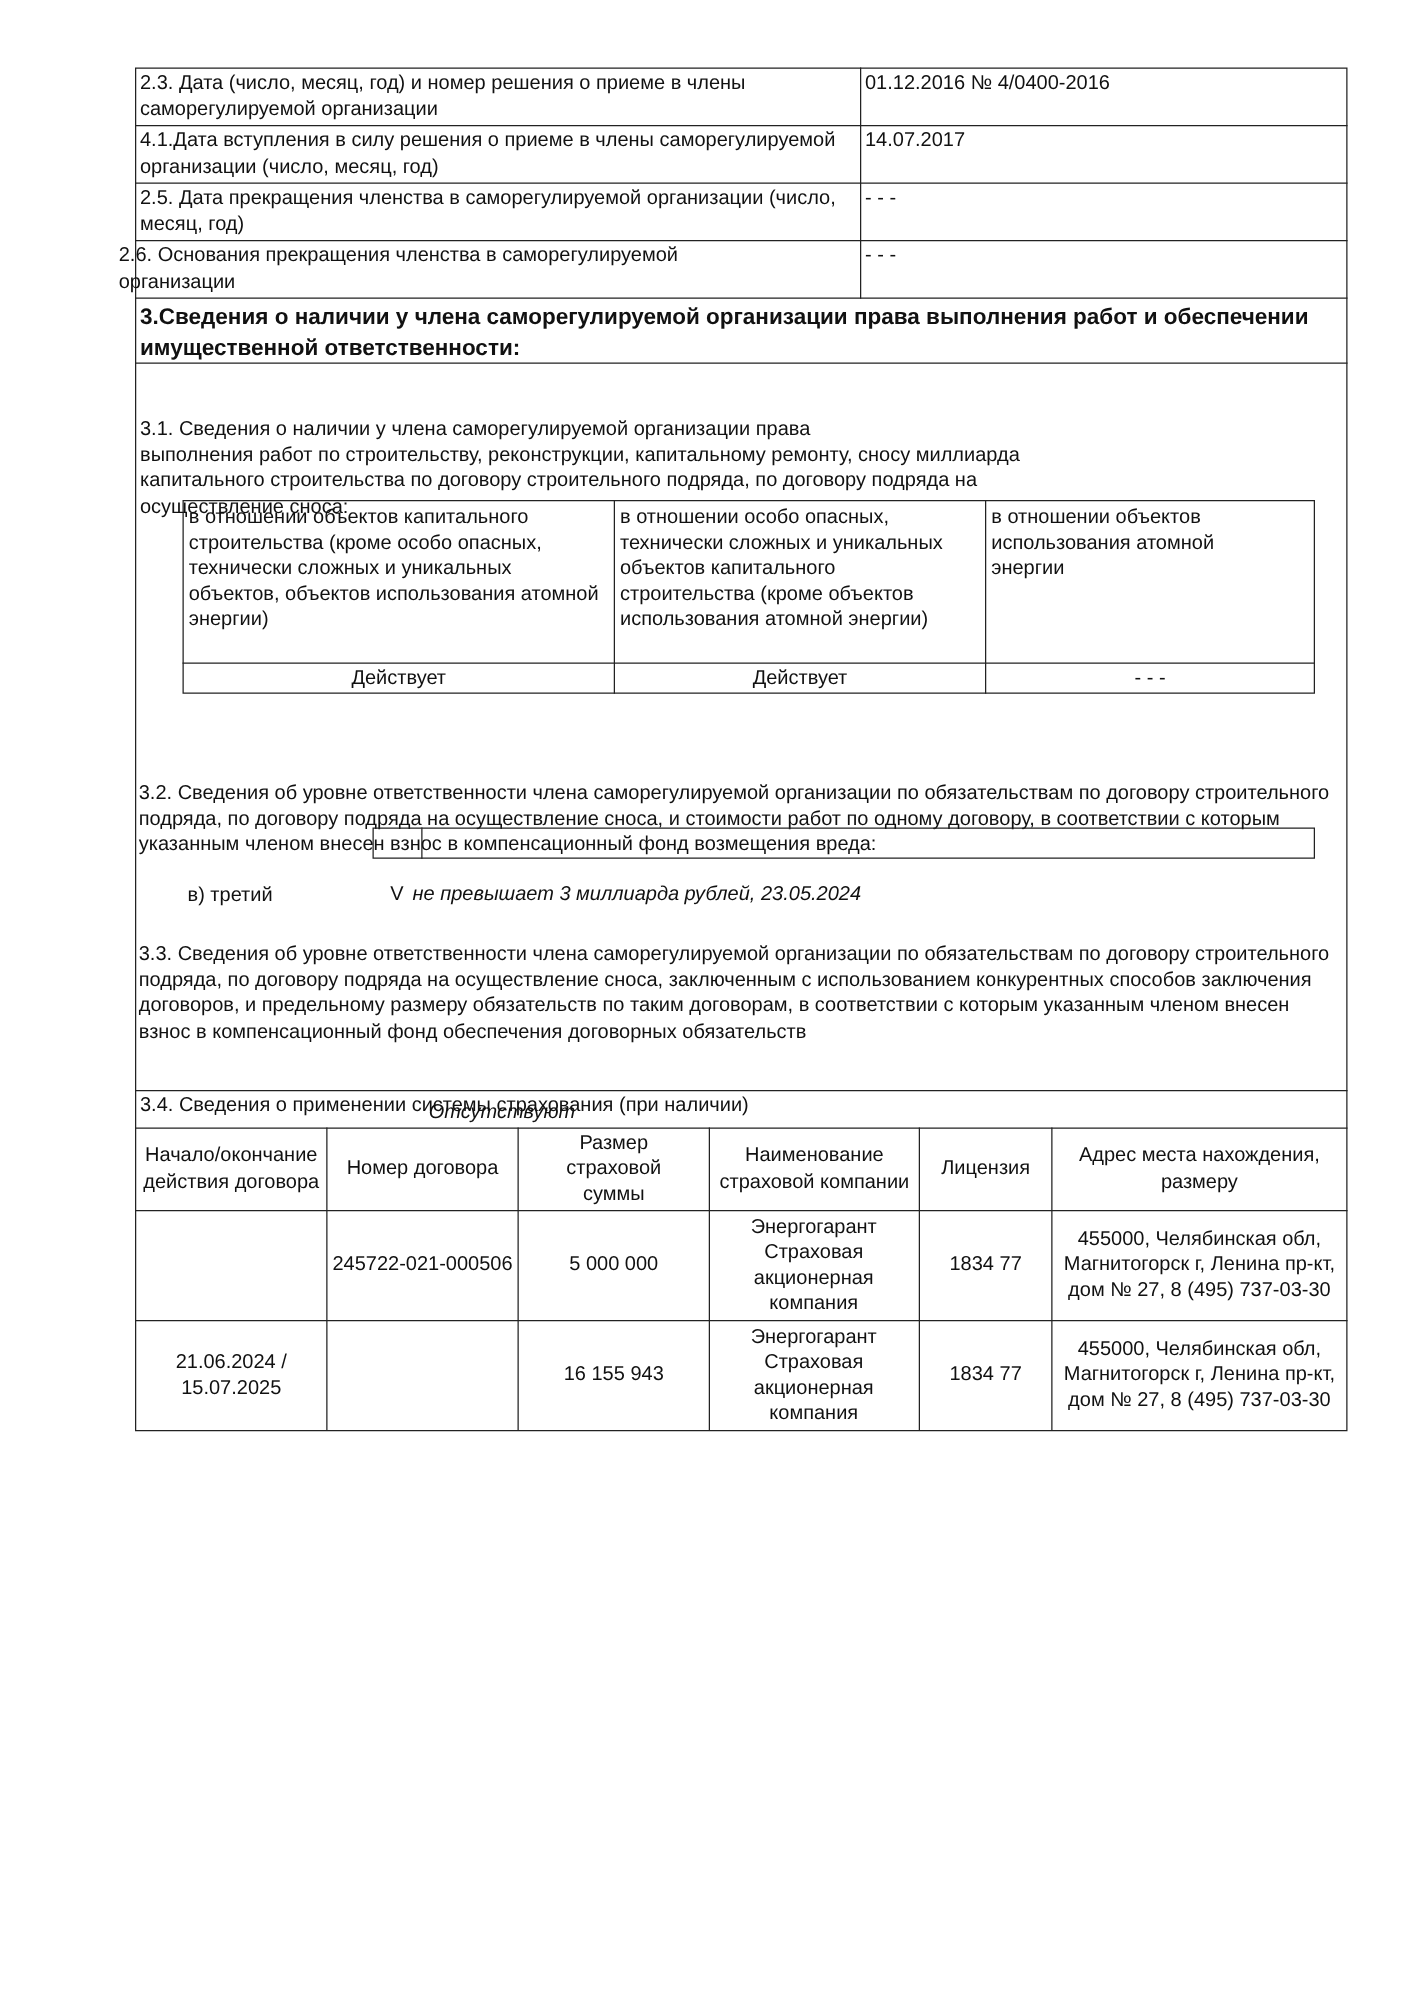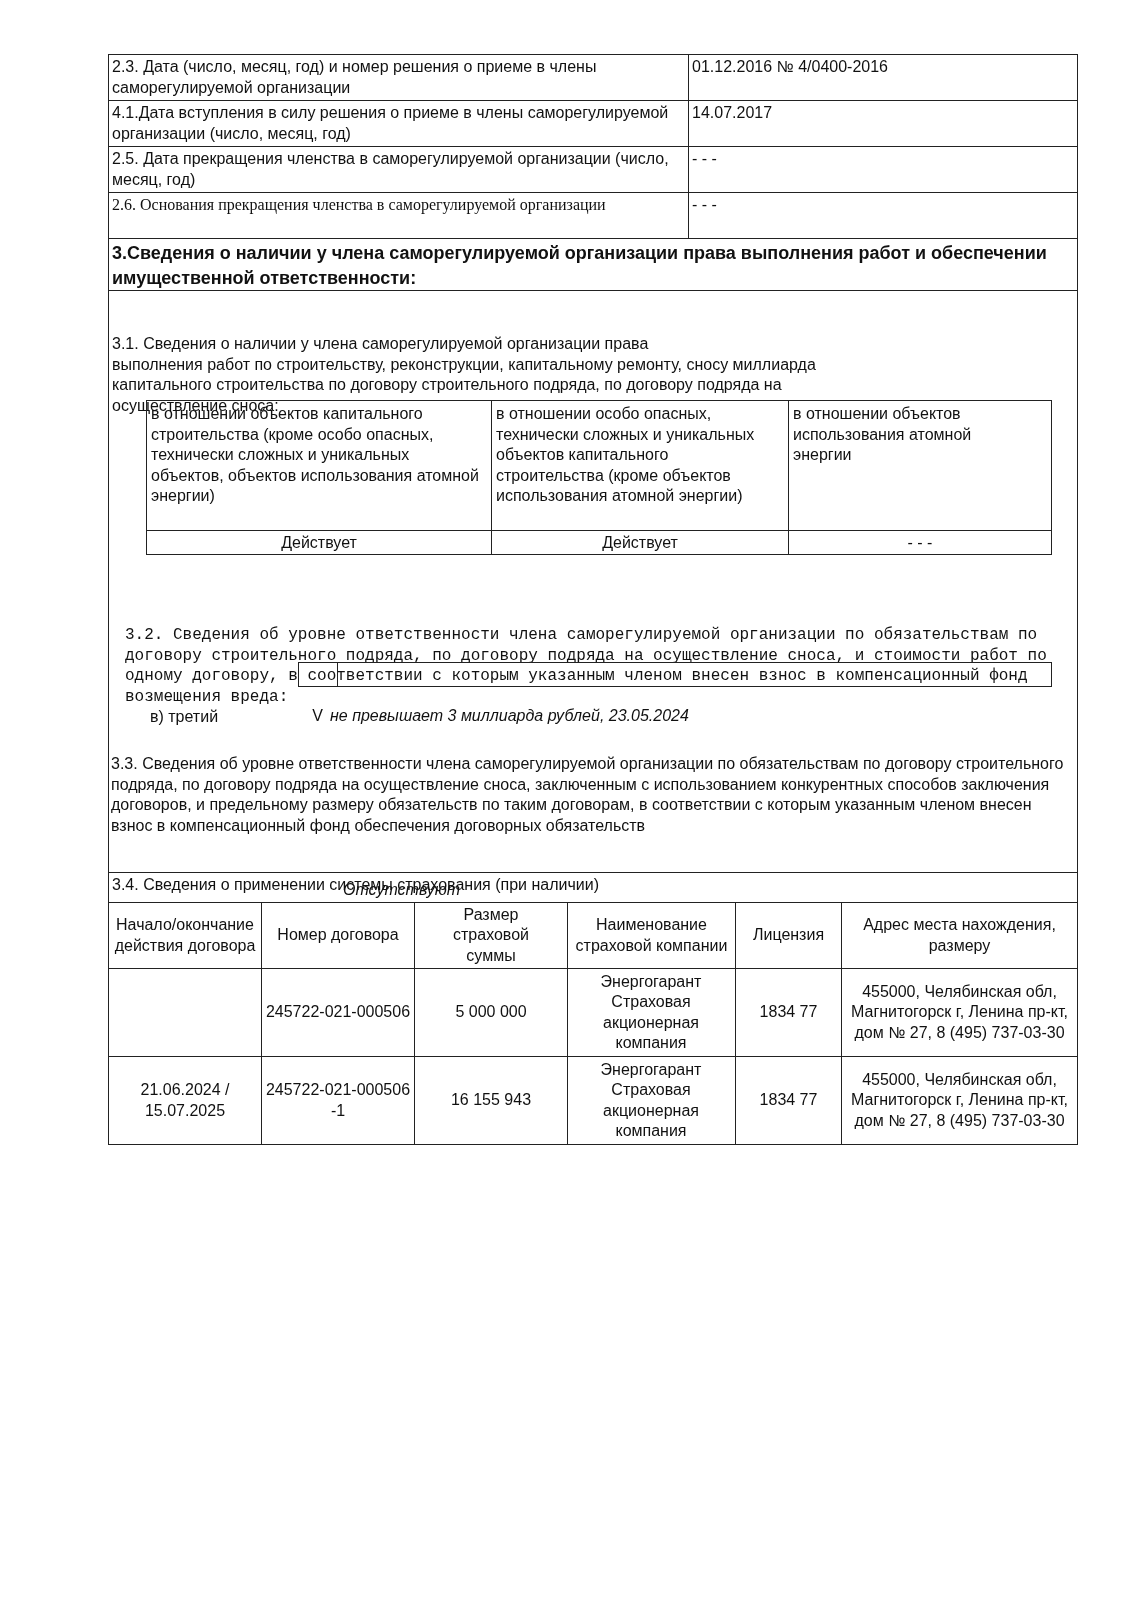--- a/index.html
+++ b/index.html
@@ -30,21 +30,21 @@
   <div class="hline" style="left:108px; top:146px; width:970px;"></div>
   <div class="hline" style="left:108px; top:192px; width:970px;"></div>
   <div class="hline" style="left:108px; top:238px; width:970px;"></div>
 
   <div class="cell" style="left:109px; top:55px; width:578px;">2.3. Дата (число, месяц, год) и номер решения о приеме в члены саморегулируемой организации</div>
   <div class="cell" style="left:689px; top:55px; width:385px;">01.12.2016 № 4/0400-2016</div>
   <div class="cell" style="left:109px; top:101px; width:578px;">4.1.Дата вступления в силу решения о приеме в члены саморегулируемой организации (число, месяц, год)</div>
   <div class="cell" style="left:689px; top:101px; width:385px;">14.07.2017</div>
   <div class="cell" style="left:109px; top:147px; width:580px;">2.5. Дата прекращения членства в саморегулируемой организации (число, месяц, год)</div>
   <div class="cell" style="left:689px; top:147px; width:385px;">- - -</div>
-  <div class="cell" style="left:109px; top:193px; width:520px;font-family:Liberation Serif, serif;">2.6. Основания прекращения членства в саморегулируемой организации</div>
+  <div class="cell" style="left:92px; top:193px; width:520px;">2.6. Основания прекращения членства в саморегулируемой организации</div>
   <div class="cell" style="left:689px; top:193px; width:385px;">- - -</div>
 
   <div class="cell bold" style="left:109px; top:239px; width:960px;">3.Сведения о наличии у члена саморегулируемой организации права выполнения работ и обеспечении имущественной ответственности:</div>
   <div class="hline" style="left:108px; top:290px; width:970px;"></div>
 
   <div class="abs ln" style="left:112px; top:292px; width:950px;">
     <div>3.1. Сведения о наличии у члена саморегулируемой организации права</div>
     <div>выполнения работ по строительству, реконструкции, капитальному ремонту, сносу миллиарда</div>
     <div>капитального строительства по договору строительного подряда, по договору подряда на</div>
     <div>осуществление сноса:</div>
@@ -55,21 +55,21 @@
   <div class="vline" style="left:788px; top:400px; height:155px;"></div>
   <div class="hline" style="left:146px; top:530px; width:906px;"></div>
 
   <div class="cell" style="left:148px; top:402px; width:340px;">в отношении объектов капитального строительства (кроме особо опасных, технически сложных и уникальных объектов, объектов использования атомной энергии)</div>
   <div class="cell" style="left:493px; top:402px; width:290px;">в отношении особо опасных, технически сложных и уникальных объектов капитального строительства (кроме объектов использования атомной энергии)</div>
   <div class="cell" style="left:790px; top:402px; width:230px;">в отношении объектов использования атомной энергии</div>
   <div class="cell center" style="left:148px; top:531px; width:342px;">Действует</div>
   <div class="cell center" style="left:493px; top:531px; width:294px;">Действует</div>
   <div class="cell center" style="left:790px; top:531px; width:260px;">- - -</div>
 
-  <div class="abs ln" style="left:125px; top:583px; width:965px;font-family:Liberation Mono, monospace;">3.2. Сведения об уровне ответственности члена саморегулируемой организации по обязательствам по договору строительного подряда, по договору подряда на осуществление сноса, и стоимости работ по одному договору, в соответствии с которым указанным членом внесен взнос в компенсационный фонд возмещения вреда:</div>
+  <div class="abs ln" style="left:111px; top:583px; width:965px;">3.2. Сведения об уровне ответственности члена саморегулируемой организации по обязательствам по договору строительного подряда, по договору подряда на осуществление сноса, и стоимости работ по одному договору, в соответствии с которым указанным членом внесен взнос в компенсационный фонд возмещения вреда:</div>
   <div class="abs ln" style="left:150px; top:665px;">в) третий</div>
   <div class="box32"></div>
   <div class="vline" style="left:337px; top:662px; height:25px;"></div>
   <div class="abs ln center" style="left:298px; top:664px; width:39px;">V</div>
   <div class="abs ln italic" style="left:330px; top:664px; width:700px;">не превышает 3 миллиарда рублей, 23.05.2024</div>
 
   <div class="abs ln" style="left:111px; top:712px; width:965px;">3.3. Сведения об уровне ответственности члена саморегулируемой организации по обязательствам по договору строительного подряда, по договору подряда на осуществление сноса, заключенным с использованием конкурентных способов заключения договоров, и предельному размеру обязательств по таким договорам, в соответствии с которым указанным членом внесен взнос в компенсационный фонд обеспечения договорных обязательств</div>
   <div class="abs ln italic" style="left:343px; top:838px;">Отсутствуют</div>
   <div class="hline" style="left:108px; top:872px; width:970px;"></div>
 
@@ -91,19 +91,18 @@
   <div class="cell flexcenter" style="left:736px; top:903px; width:105px; height:65px;">Лицензия</div>
   <div class="cell flexcenter" style="left:842px; top:903px; width:235px; height:65px;">Адрес места нахождения, размеру</div>
 
   <div class="cell flexcenter" style="left:262px; top:969px; width:152px; height:87px; word-break:break-all;">245722-021-000506</div>
   <div class="cell flexcenter" style="left:415px; top:969px; width:152px; height:87px;">5 000 000</div>
   <div class="cell flexcenter" style="left:580px; top:969px; width:142px; height:87px;">Энергогарант Страховая акционерная компания</div>
   <div class="cell flexcenter" style="left:736px; top:969px; width:105px; height:87px;">1834 77</div>
   <div class="cell flexcenter" style="left:842px; top:969px; width:235px; height:87px;">455000, Челябинская обл, Магнитогорск г, Ленина пр-кт, дом № 27, 8 (495) 737-03-30</div>
 
   <div class="cell flexcenter" style="left:125px; top:1057px; width:120px; height:87px;">21.06.2024 / 15.07.2025</div>
-  <div class="cell flexcenter" style="left:262px; top:1057px; width:152px; height:87px; word-break:break-all;">245722-021-000506-1</div>
   <div class="cell flexcenter" style="left:415px; top:1057px; width:152px; height:87px;">16 155 943</div>
   <div class="cell flexcenter" style="left:580px; top:1057px; width:142px; height:87px;">Энергогарант Страховая акционерная компания</div>
   <div class="cell flexcenter" style="left:736px; top:1057px; width:105px; height:87px;">1834 77</div>
   <div class="cell flexcenter" style="left:842px; top:1057px; width:235px; height:87px;">455000, Челябинская обл, Магнитогорск г, Ленина пр-кт, дом № 27, 8 (495) 737-03-30</div>
 
 </div>
 
 </body></html>

